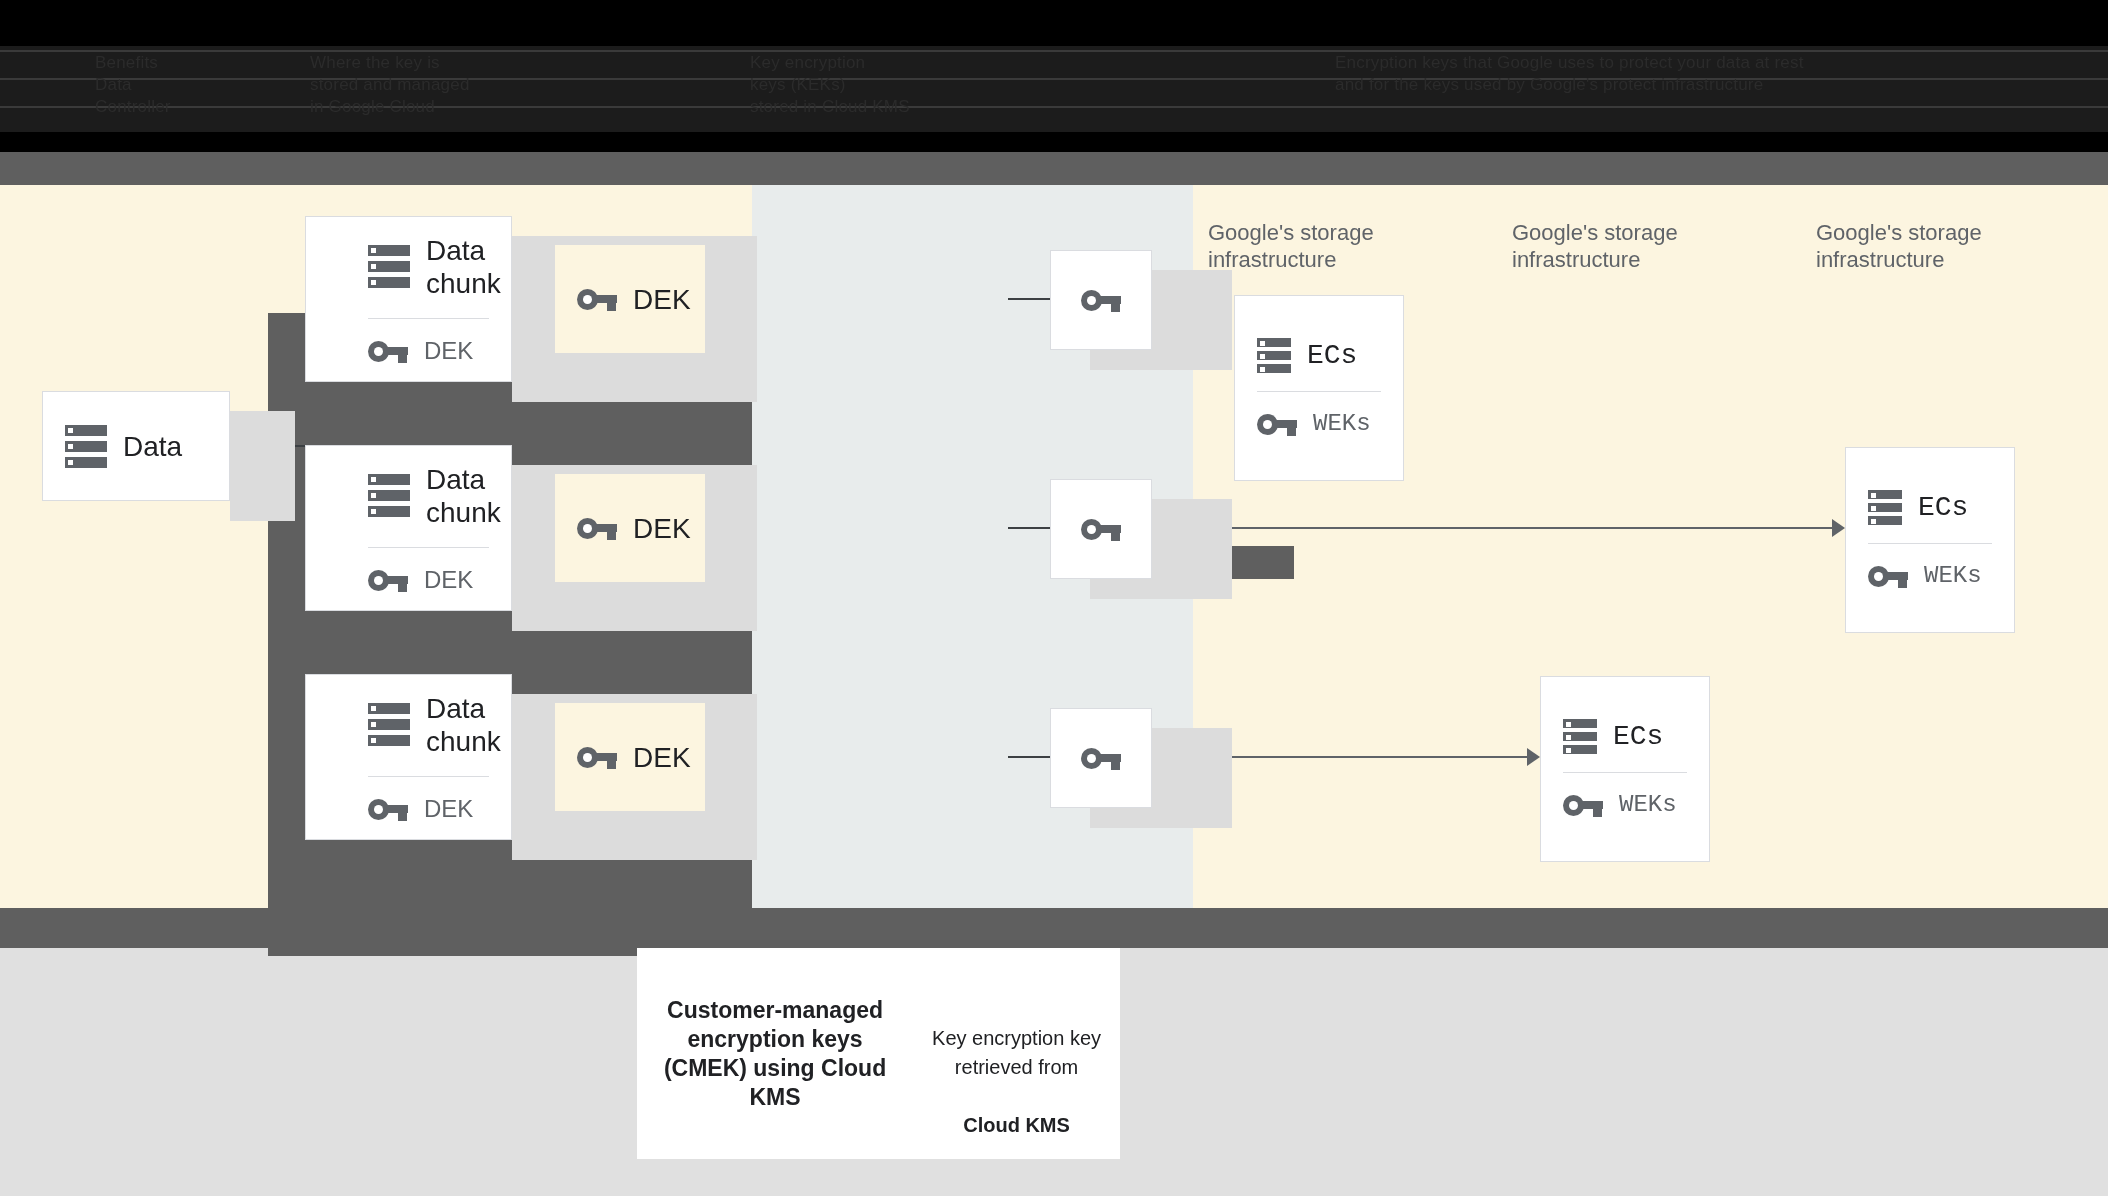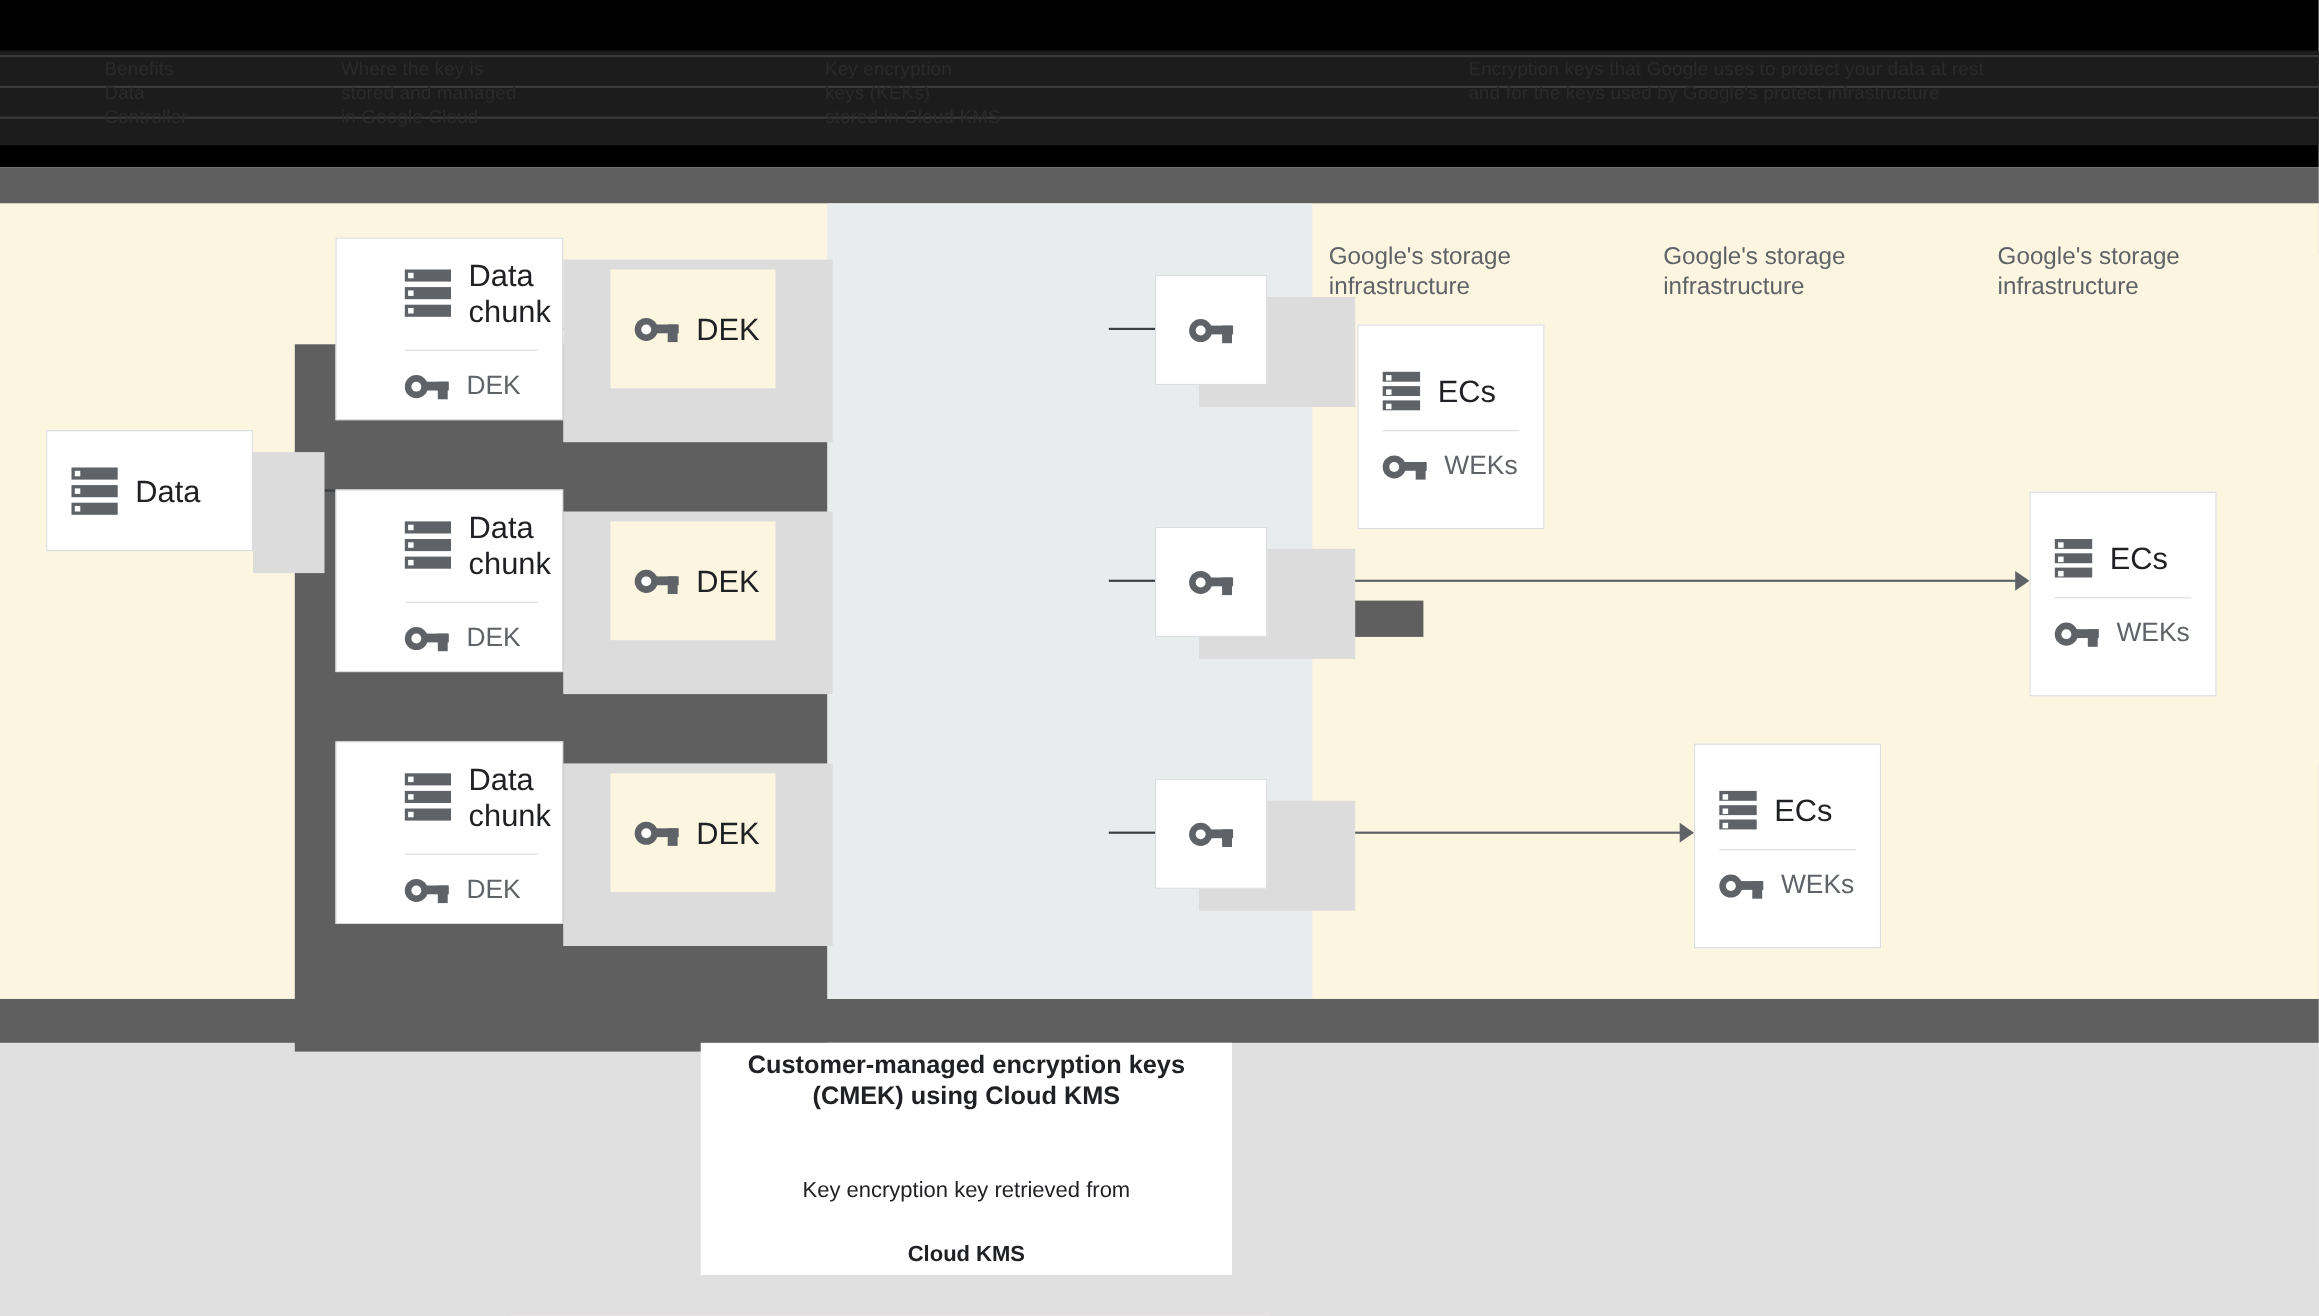--- a/index.html
+++ b/index.html
@@ -133,21 +133,21 @@
 
   .keycard  { width: 102px; height: 100px; }
   .s-keycard{ width: 142px; height: 100px; }
   .n-key1   { left: 1050px; top: 65px; }
   .s-key1   { left: 1090px; top: 85px; }
   .n-key2   { left: 1050px; top: 294px; }
   .s-key2   { left: 1090px; top: 314px; }
   .n-key3   { left: 1050px; top: 523px; }
   .s-key3   { left: 1090px; top: 543px; }
 
-  .ecs      { width: 170px; height: 186px; }
+  .ecs      { width: 170px; height: 186px; font-family: Liberation Mono, monospace; }
   .n-ecs1   { left: 1234px; top: 110px; }
   .n-ecs2   { left: 1845px; top: 262px; }
   .n-ecs3   { left: 1540px; top: 491px; }
 
   
   .wire { position: absolute; background: #3c4043; height: 2px; }
   .arrow-head {
     position: absolute; width: 0; height: 0;
     border-top: 10px solid transparent;
     border-bottom: 10px solid transparent;
@@ -165,21 +165,21 @@
     white-space: pre-line;
   }
   .infra-1 { left: 1208px; top: 34px; }
   .infra-2 { left: 1512px; top: 34px; }
   .infra-3 { left: 1816px; top: 34px; }
 
   
   .caption {
     position: absolute; left: 637px; top: 948px; width: 483px; height: 211px;
     background: #ffffff;
-    display: flex; flex-direction: column; justify-content: center; align-items: center;
+    display: flex; flex-direction: row; justify-content: center; align-items: center;
     text-align: center;
   }
   .caption .t1 { font-size: 23px; font-weight: bold; color: #202124; line-height: 29px;
                  white-space: pre-line; }
   .caption .t2 { font-size: 20px; color: #202124; line-height: 29px; margin-top: 28px;
                  white-space: pre-line; }
   .caption .t2 b { font-weight: bold; }
 </style>
 </head>
 <body>

